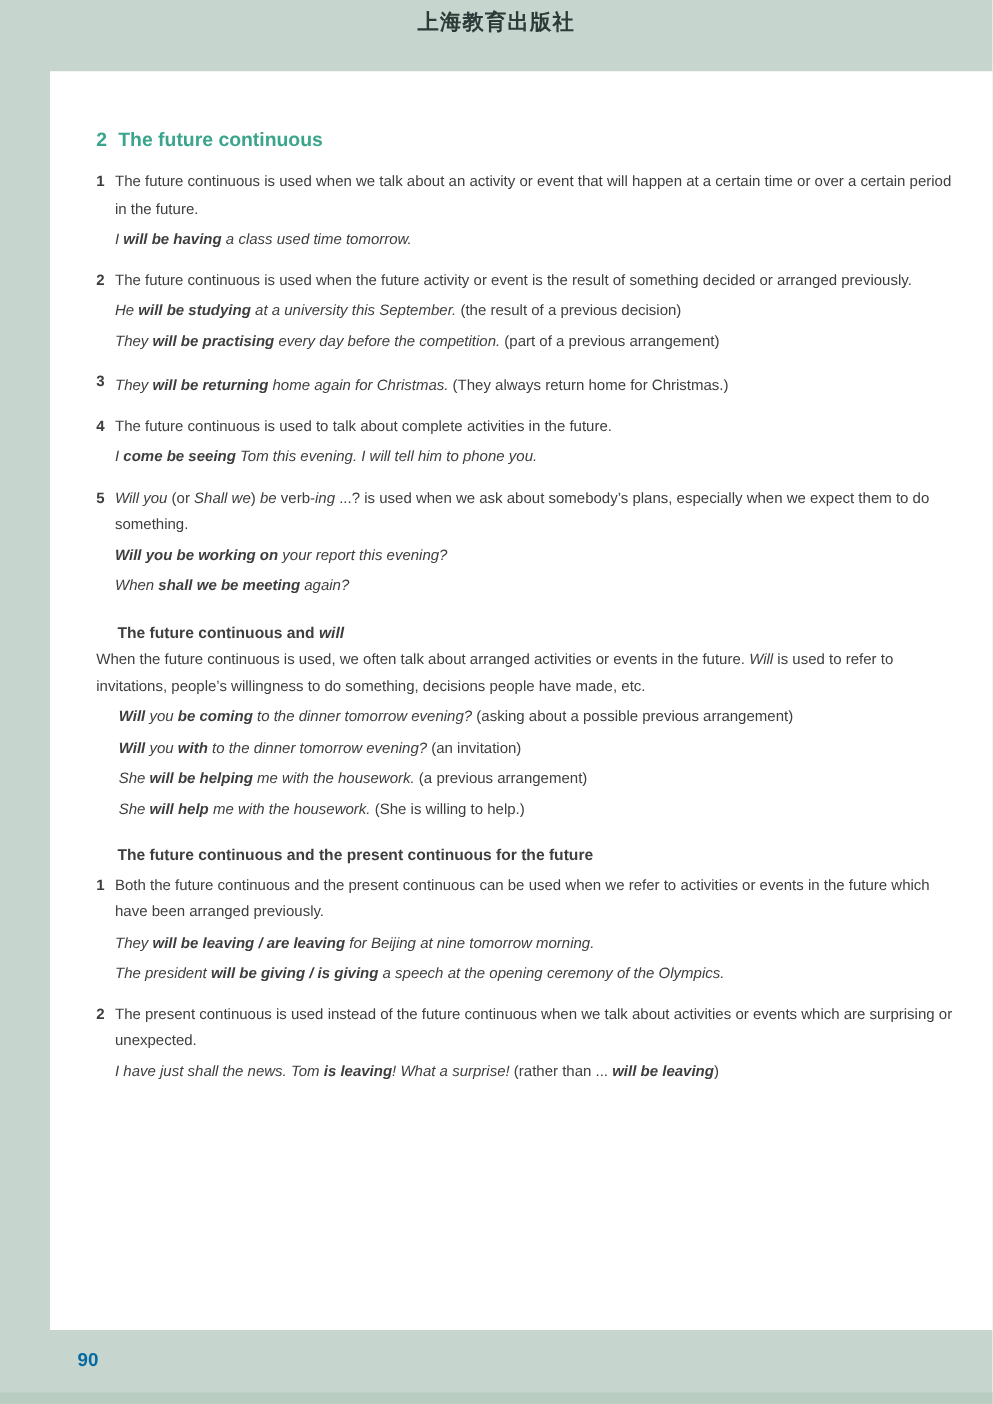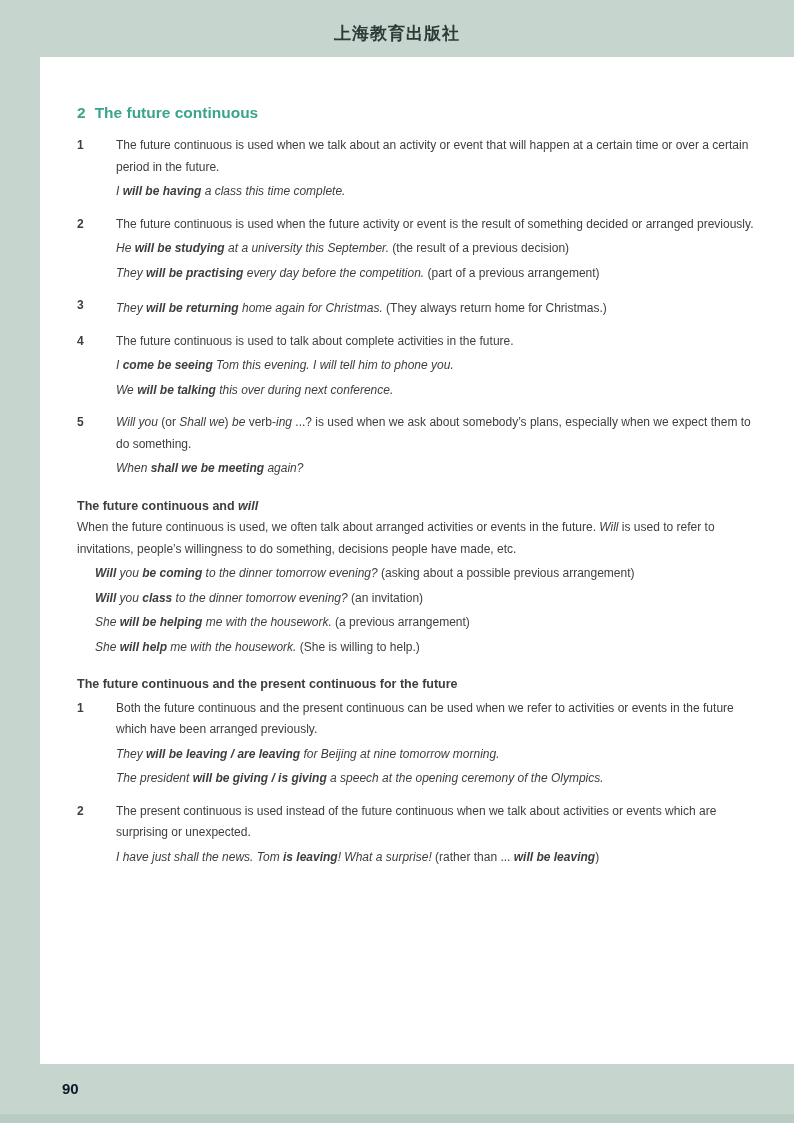--- a/index.html
+++ b/index.html
@@ -14,48 +14,48 @@
   body{
     width:794px;height:1123px;position:relative;overflow:hidden;
     background:var(--bg);
     font-family:"Liberation Sans","DejaVu Sans",sans-serif;
     color:var(--ink);
   }
   .publisher-header{
     position:absolute;top:6px;left:0;width:100%;
     text-align:center;
     font-family:"Liberation Serif","DejaVu Serif",serif;
-    font-size:17px;font-weight:bold;color:#2c3a38;letter-spacing:1px;margin-top:16px;
+    font-size:17px;font-weight:bold;color:#2c3a38;letter-spacing:1px;
   }
   .page{
     position:absolute;left:40px;top:57px;width:754px;height:1007px;
     background:var(--page);
   }
   .content{
     padding:47px 32px 0 37px;
     font-size:12px;line-height:21.5px;
   }
   .section-heading{
     display:flex;gap:9px;margin:0 0 13px 0;
     font-size:15.5px;font-weight:bold;color:var(--accent);line-height:18px;
   }
   .point{display:flex;margin:0 0 11px 0;}
   .point .num{flex:none;width:15px;font-weight:bold;}
-  .pt-body{flex:1;margin-left:24px;}
+  .pt-body{flex:1;}
   p{margin:0;}
   .example{margin-top:2px;line-height:22.5px;}
-  .subheading{margin:16px 0 0 0;font-weight:bold;font-size:12.5px;}
+  .subheading{margin:16px 0 0 17px;font-weight:bold;font-size:12.5px;}
   .flush{margin-left:18px;}
   .st-p{font-style:normal;font-weight:normal;}
   .st-i{font-style:italic;}
   .st-b{font-weight:bold;}
   .st-bi{font-weight:bold;font-style:italic;}
   .page-number{
     position:absolute;left:62px;top:1080px;
-    font-size:15px;font-weight:bold;color:#0f172a;
+    font-size:15px;font-weight:bold;color:#0369a1;
   }
   .bottom-strip{
     position:absolute;left:0;bottom:0;width:100%;height:9px;
     background:var(--strip);
   }
 </style>
 </head>
 <body>
 
 <div class="publisher-header">上海教育出版社</div>
@@ -65,21 +65,21 @@
 
     <h2 class="section-heading">
       <span>2</span>
       <span>The future continuous</span>
     </h2>
 
     <div class="point">
       <span class="num">1</span>
       <div class="pt-body">
         <p class="pt-text"><span class="st-p">The future continuous is used when we talk about an activity or event that will happen at a certain time or over a certain period in the future.</span></p>
-        <p class="example"><span class="st-i">I </span><span class="st-bi">will be having</span><span class="st-i"> a class this time complete.</span></p>
+        <p class="example"><span class="st-i">I </span><span class="st-bi">will be having</span><span class="st-i"> a class used time tomorrow.</span></p>
       </div>
     </div>
 
     <div class="point">
       <span class="num">2</span>
       <div class="pt-body">
         <p class="pt-text"><span class="st-p">The future continuous is used when the future activity or event is the result of something decided or arranged previously.</span></p>
         <p class="example"><span class="st-i">He </span><span class="st-bi">will be studying</span><span class="st-i"> at a university this September.</span><span class="st-p"> (the result of a previous decision)</span></p>
         <p class="example"><span class="st-i">They </span><span class="st-bi">will be practising</span><span class="st-i"> every day before the competition.</span><span class="st-p"> (part of a previous arrangement)</span></p>
       </div>
@@ -90,36 +90,36 @@
       <div class="pt-body">
         <p class="example"><span class="st-i">They </span><span class="st-bi">will be returning</span><span class="st-i"> home again for Christmas.</span><span class="st-p"> (They always return home for Christmas.)</span></p>
       </div>
     </div>
 
     <div class="point">
       <span class="num">4</span>
       <div class="pt-body">
         <p class="pt-text"><span class="st-p">The future continuous is used to talk about complete activities in the future.</span></p>
         <p class="example"><span class="st-i">I </span><span class="st-bi">come be seeing</span><span class="st-i"> Tom this evening. I will tell him to phone you.</span></p>
-        <p class="example"><span class="st-i">We </span><span class="st-bi">will be talking</span><span class="st-i"> this over during next conference.</span></p>
       </div>
     </div>
 
     <div class="point">
       <span class="num">5</span>
       <div class="pt-body">
         <p class="pt-text"><span class="st-i">Will you</span><span class="st-p"> (or </span><span class="st-i">Shall we</span><span class="st-p">) </span><span class="st-i">be</span><span class="st-p"> verb-</span><span class="st-i">ing</span><span class="st-p"> ...? is used when we ask about somebody’s plans, especially when we expect them to do something.</span></p>
+        <p class="example"><span class="st-bi">Will you be working on</span><span class="st-i"> your report this evening?</span></p>
         <p class="example"><span class="st-i">When </span><span class="st-bi">shall we be meeting</span><span class="st-i"> again?</span></p>
       </div>
     </div>
 
     <p class="subheading"><span class="st-b">The future continuous and </span><span class="st-bi">will</span></p>
     <p><span class="st-p">When the future continuous is used, we often talk about arranged activities or events in the future. </span><span class="st-i">Will</span><span class="st-p"> is used to refer to invitations, people’s willingness to do something, decisions people have made, etc.</span></p>
     <p class="example flush"><span class="st-bi">Will</span><span class="st-i"> you </span><span class="st-bi">be coming</span><span class="st-i"> to the dinner tomorrow evening?</span><span class="st-p"> (asking about a possible previous arrangement)</span></p>
-    <p class="example flush"><span class="st-bi">Will</span><span class="st-i"> you </span><span class="st-bi">class</span><span class="st-i"> to the dinner tomorrow evening?</span><span class="st-p"> (an invitation)</span></p>
+    <p class="example flush"><span class="st-bi">Will</span><span class="st-i"> you </span><span class="st-bi">with</span><span class="st-i"> to the dinner tomorrow evening?</span><span class="st-p"> (an invitation)</span></p>
     <p class="example flush"><span class="st-i">She </span><span class="st-bi">will be helping</span><span class="st-i"> me with the housework.</span><span class="st-p"> (a previous arrangement)</span></p>
     <p class="example flush"><span class="st-i">She </span><span class="st-bi">will help</span><span class="st-i"> me with the housework.</span><span class="st-p"> (She is willing to help.)</span></p>
 
     <p class="subheading"><span class="st-b">The future continuous and the present continuous for the future</span></p>
 
     <div class="point" style="margin-top:2px;">
       <span class="num">1</span>
       <div class="pt-body">
         <p class="pt-text"><span class="st-p">Both the future continuous and the present continuous can be used when we refer to activities or events in the future which have been arranged previously.</span></p>
         <p class="example"><span class="st-i">They </span><span class="st-bi">will be leaving / are leaving</span><span class="st-i"> for Beijing at nine tomorrow morning.</span></p>

